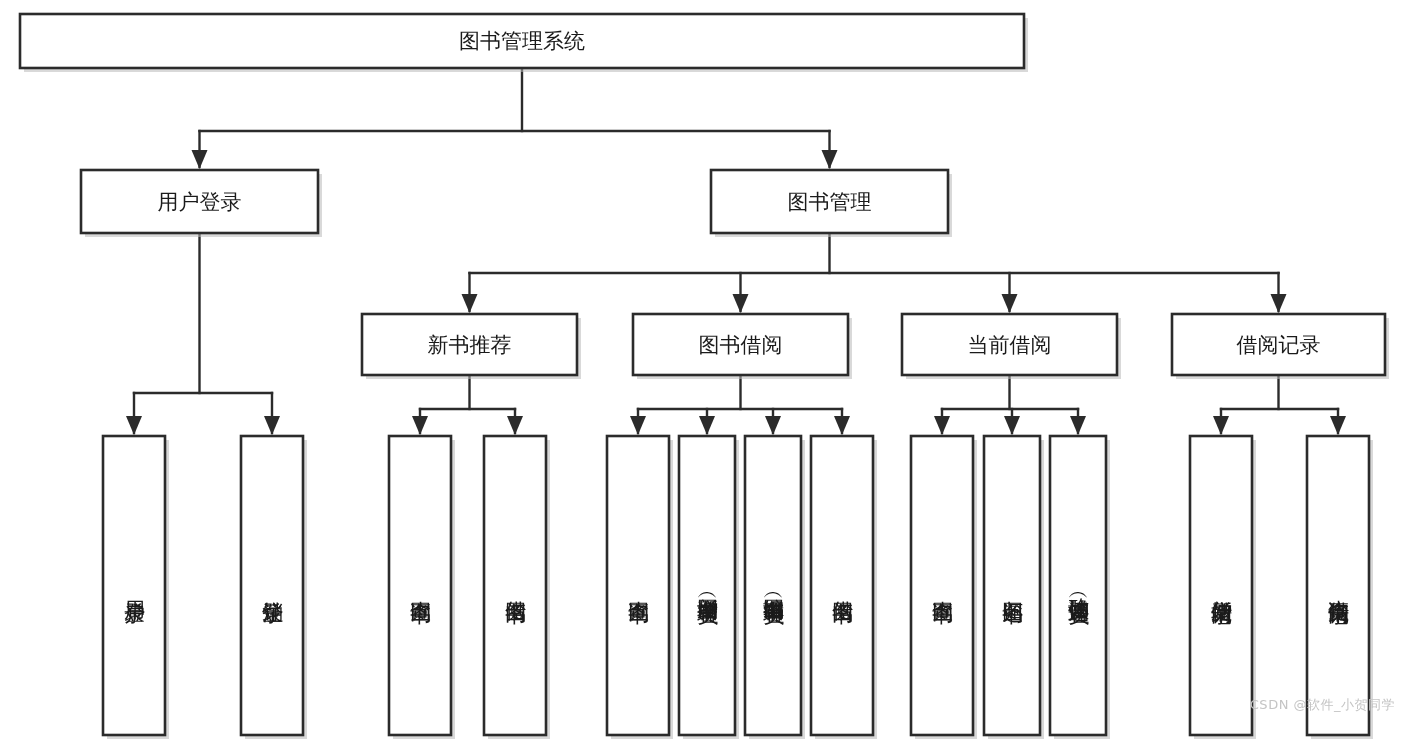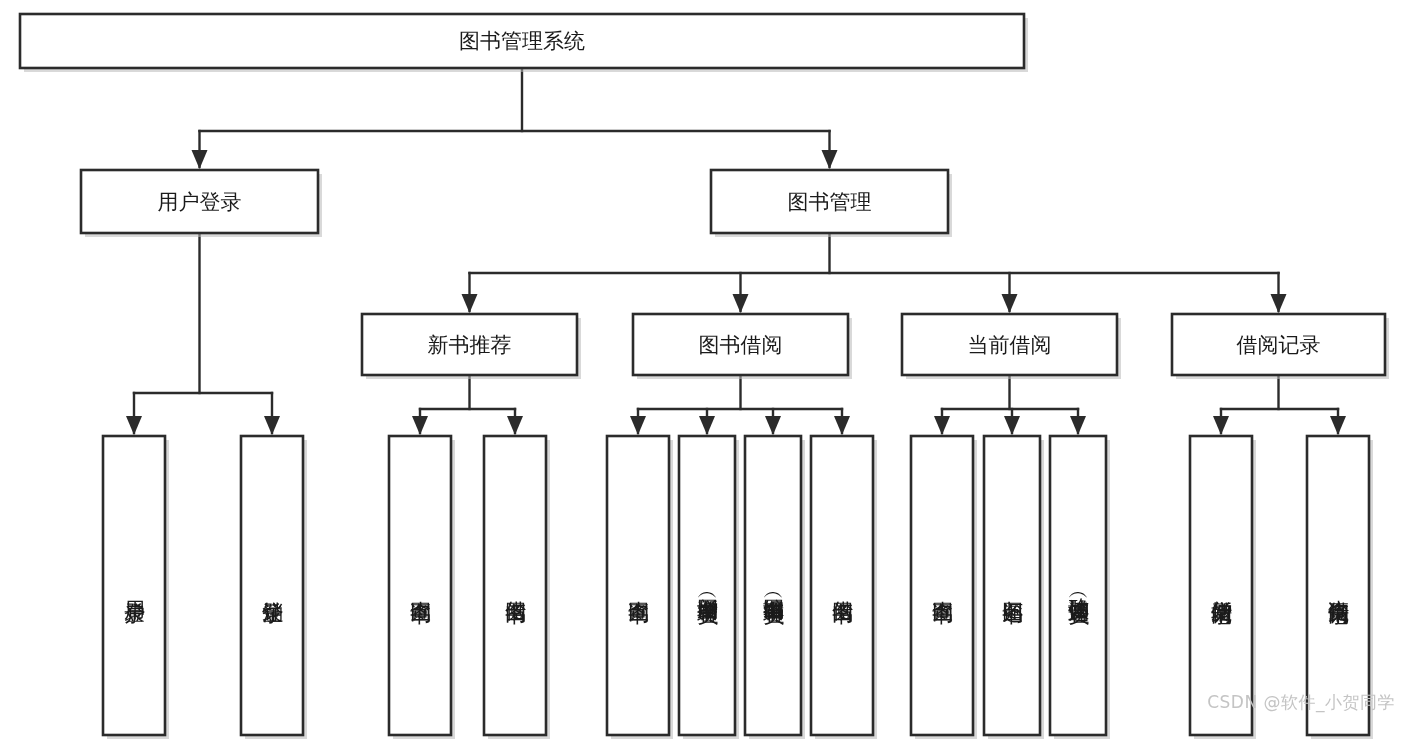--- a/index.html
+++ b/index.html
@@ -65,21 +65,21 @@
     justify-content: center;
     text-align: center;
     white-space: pre-wrap;
     pointer-events: none;
   }
   .watermark {
     position: absolute;
     right: 10px;
     bottom: 4px;
     font-family: "DejaVu Sans", "Liberation Sans", sans-serif;
-    font-size: 17px;
+    font-size: 13px;
     color: #c4c4c4;
     letter-spacing: 0.5px;
     user-select: none;
   }
 </style>
 </head>
 <body>
 
 <div id="diagram-root">
 

